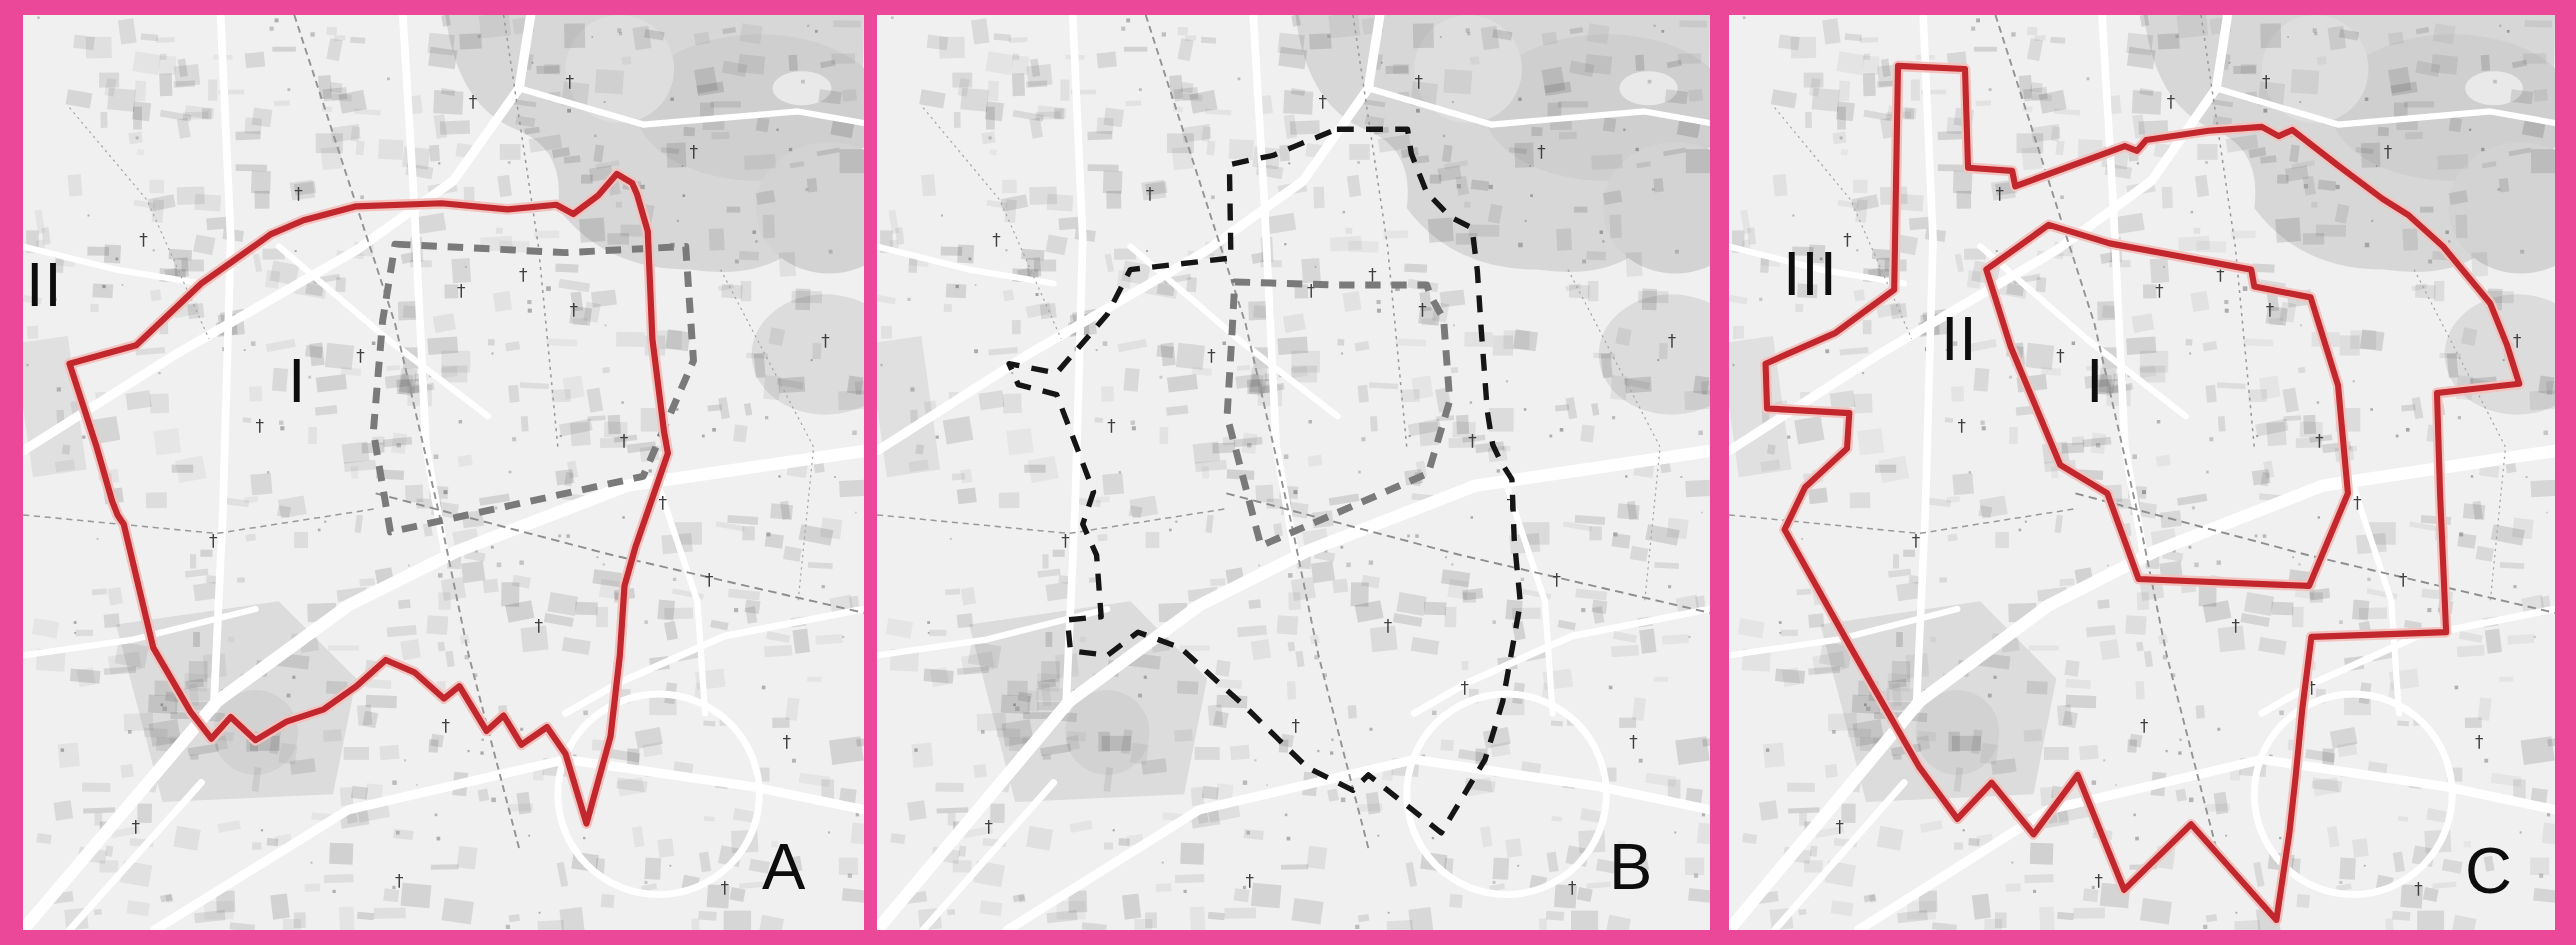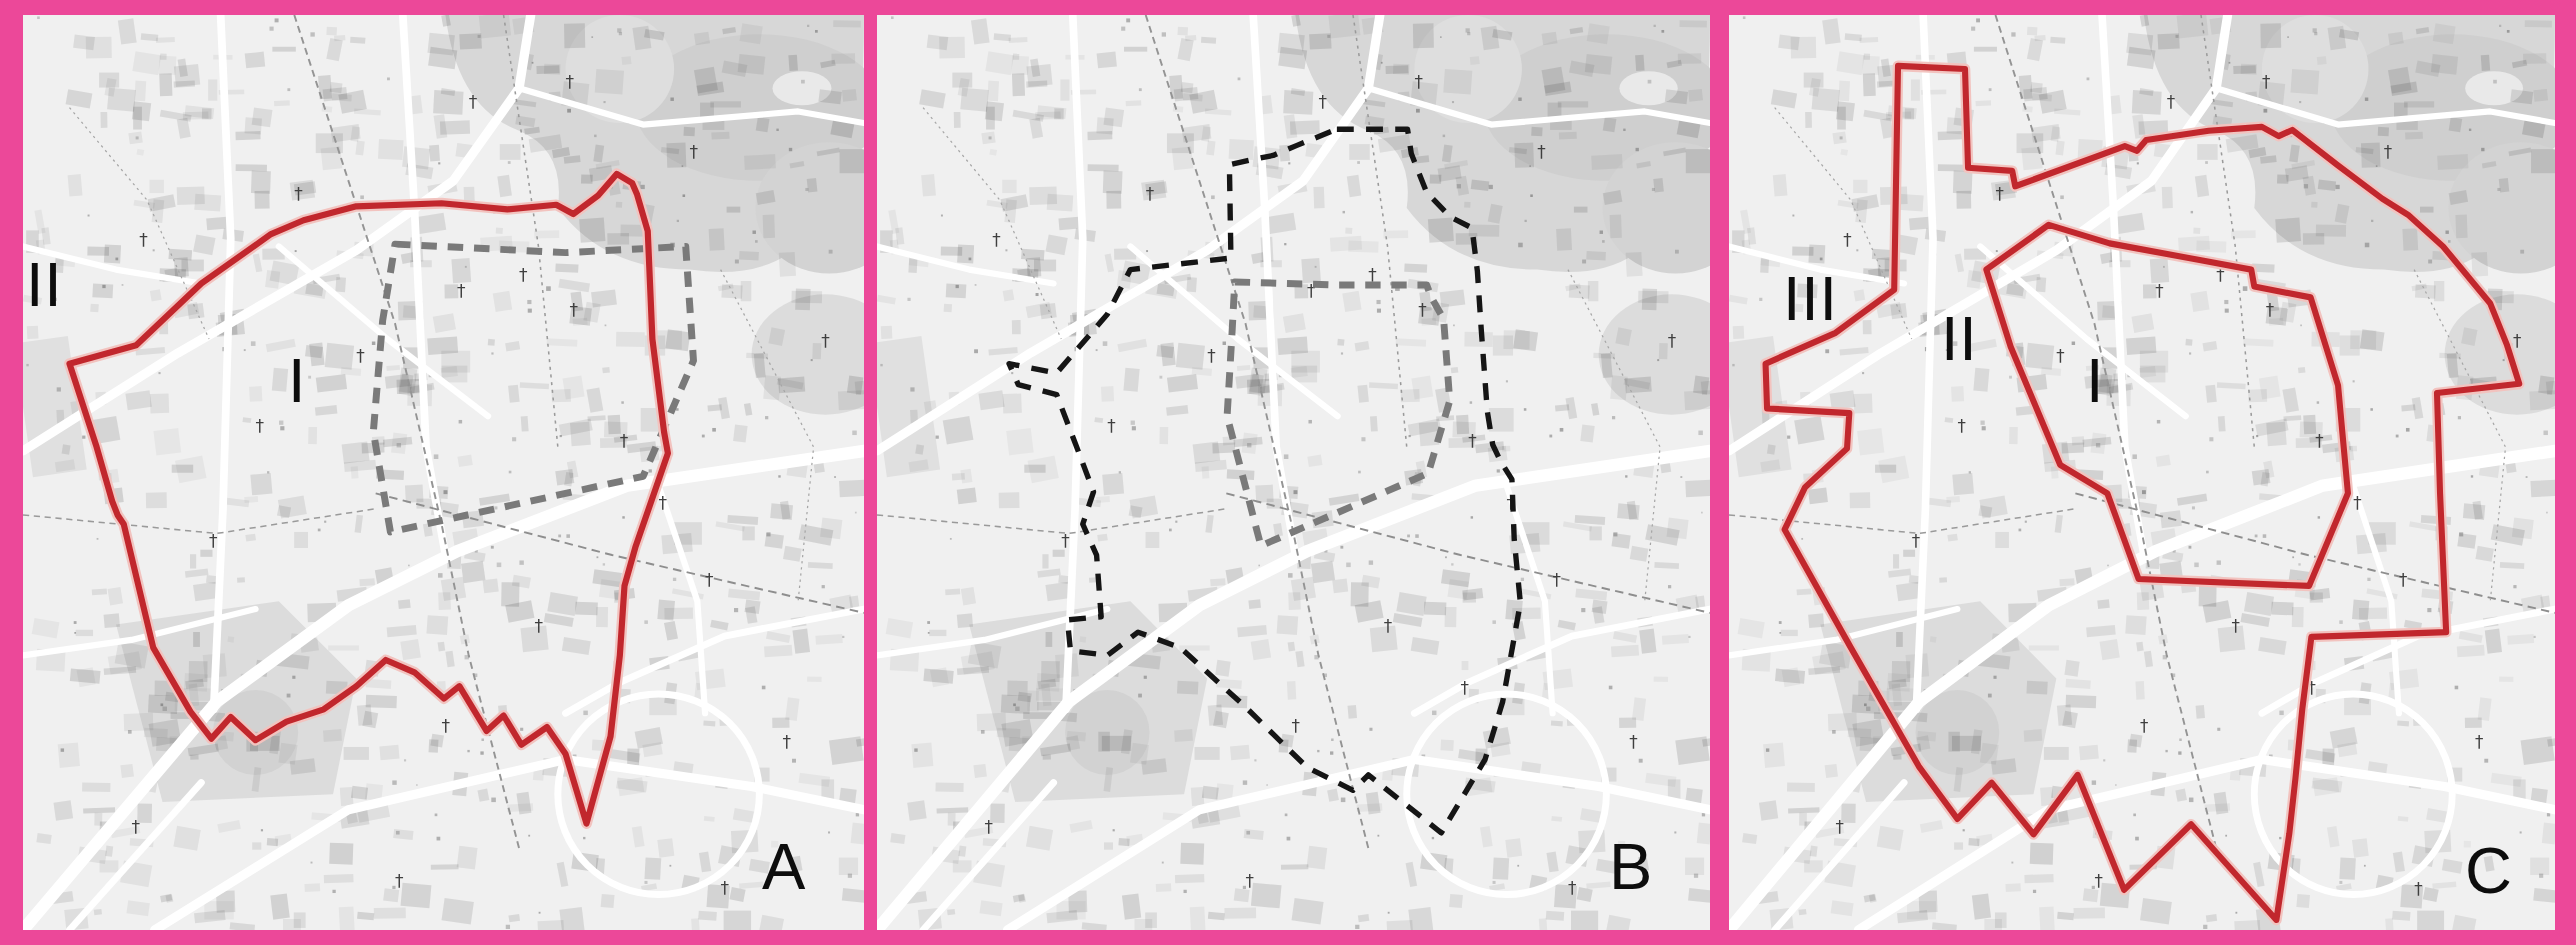--- a/index.html
+++ b/index.html
@@ -15,21 +15,21 @@
   .red-line{fill:none;stroke:var(--red);stroke-width:8;stroke-linejoin:round;stroke-linecap:round;}
   .gray-dash{fill:none;stroke:var(--gray);stroke-width:9;stroke-linejoin:round;stroke-dasharray:20 14;}
   .black-dash{fill:none;stroke:var(--black);stroke-width:7;stroke-linejoin:round;stroke-dasharray:22 16;}
   .map-label{position:absolute;color:var(--labelc);line-height:1;user-select:none;}
   .letter{font-size:65px;font-weight:400;}
   .numeral{font-size:63px;font-weight:400;letter-spacing:0.8px;}
   #label-ii-a{left:26px;top:253px;}
   #label-i-a{left:288px;top:349px;}
   #label-a{left:762px;top:834px;}
   #label-b{left:1609px;top:834px;}
-  #label-iii-c{left:1783px;top:267px;}
+  #label-iii-c{left:1783px;top:242px;}
   #label-ii-c{left:1941px;top:307px;}
   #label-i-c{left:2086px;top:349px;}
   #label-c{left:2465px;top:838px;}
 </style>
 </head>
 <body>
 
 <svg width="0" height="0" style="position:absolute" aria-hidden="true">
   <defs>
       <g id="basemap">

